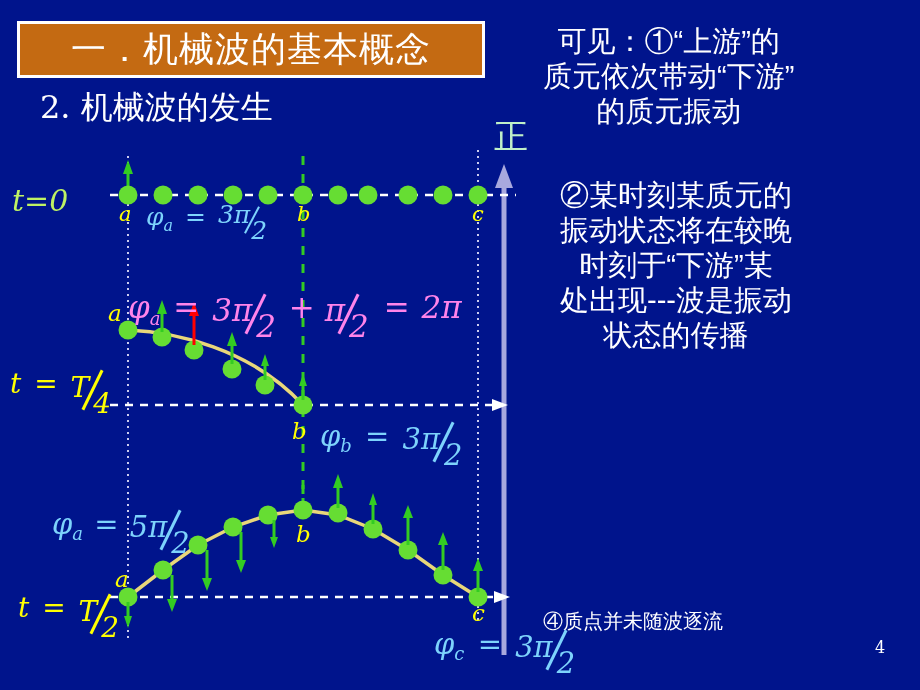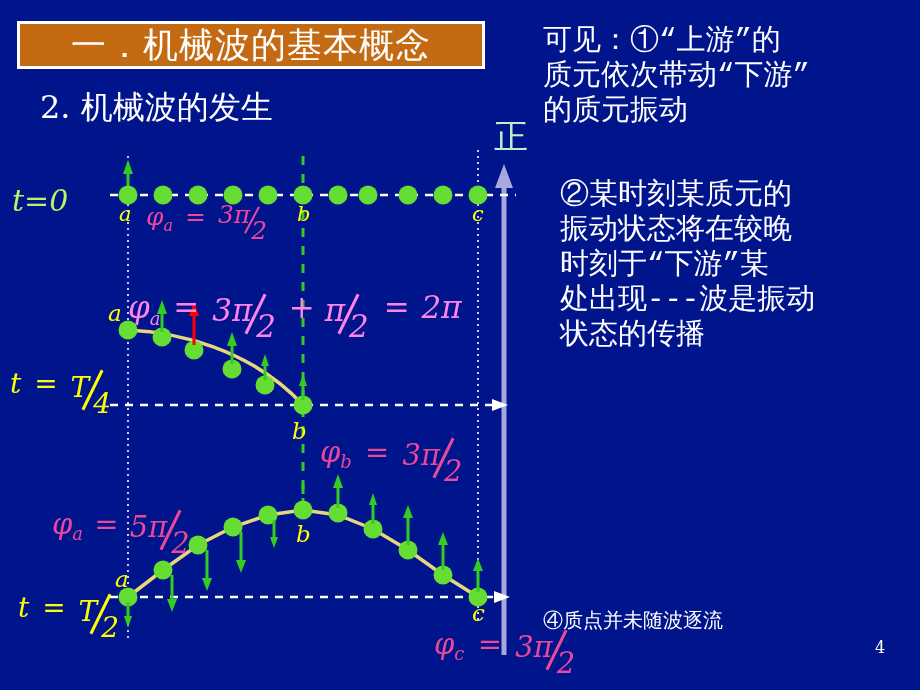--- a/index.html
+++ b/index.html
@@ -6,64 +6,64 @@
   body{
     width:920px;height:690px;
     background:#00148C;
     font-family:"DejaVu Sans","Liberation Sans",sans-serif;
     overflow:hidden;position:relative;
   }
   .slide{position:absolute;left:0;top:0;width:920px;height:690px;}
 
   
   #title-box{
-    position:absolute;left:17px;top:21px;width:468px;height:48px;
+    position:absolute;left:17px;top:21px;width:468px;height:57px;
     background:#C46A12;border:3px solid #FFFFFF;
     display:flex;align-items:center;justify-content:center;
     box-sizing:border-box;
   }
   #title-box .t{
     color:#FFFFFF;font-size:35px;line-height:35px;
     font-family:"DejaVu Serif","Liberation Serif",serif;
     letter-spacing:1px;white-space:nowrap;
   }
 
   #subtitle{
     position:absolute;left:40px;top:90px;
     color:#FFFFFF;font-size:32px;line-height:34px;
     font-family:"DejaVu Serif","Liberation Serif",serif;
     white-space:nowrap;
   }
 
   
   .rtext{
     position:absolute;color:#FFFFFF;
-    font-family:Liberation Mono, monospace;
-    font-size:29px;line-height:35px;white-space:pre;
+    font-family:Liberation Sans, sans-serif;
+    font-size:29px;line-height:35px;white-space:pre;text-align:center;
   }
   #para1{left:543px;top:24px;}
   #para2{left:560px;top:178px;}
   #para3{left:556px;top:458px;}
   #para4{left:543px;top:604px;font-size:20px;}
 
   #page-num{
     position:absolute;left:875px;top:638px;color:#FFFFFF;
     font-size:16px;font-family:"DejaVu Serif","Liberation Serif",serif;
   }
 
   
   #diagram{position:absolute;left:0;top:110px;width:530px;height:580px;}
 
   
   .mathlbl{
     position:absolute;white-space:nowrap;
     font-family:"DejaVu Serif","Liberation Serif",serif;
     font-style:italic;
   }
-  .pink{color:#ec4899;}
+  .pink{color:#7dd3fc;}
   .pink2{color:#FF84EA;}
   .yellow{color:#FFFF00;}
   .white{color:#bef264;}
   .greenlbl{color:#BFEFC8;}
 
   .frac{display:inline-block;position:relative;vertical-align:middle;}
   .frac .num{position:relative;top:-7px;}
   .frac .den{position:relative;top:9px;left:-3px;}
   .slash{
     display:inline-block;
@@ -243,21 +243,21 @@
   <div class="mathlbl yellow" style="left:10px;top:360px;font-size:28px;">
     <span>t</span>
     <span style="margin:0 4px;">=</span>
     <span class="frac">
       <span class="num">T</span><span class="slash-lg"></span><span class="den">4</span>
     </span>
   </div>
 
   <div class="mathlbl yellow" style="left:292px;top:418px;font-size:23px;">b</div>
 
-  <div class="mathlbl pink" style="left:320px;top:412px;font-size:29px;margin-top:16px;">
+  <div class="mathlbl pink" style="left:320px;top:412px;font-size:29px;">
     <span>φ</span><sub style="font-size:18px;">b</sub>
     <span style="margin:0 4px;">=</span>
     <span class="frac">
       <span class="num">3π</span><span class="slash-lg"></span><span class="den">2</span>
     </span>
   </div>
 
   <div class="mathlbl pink" style="left:52px;top:500px;font-size:29px;">
     <span>φ</span><sub style="font-size:18px;">a</sub>
     <span style="margin:0 2px;">=</span>

